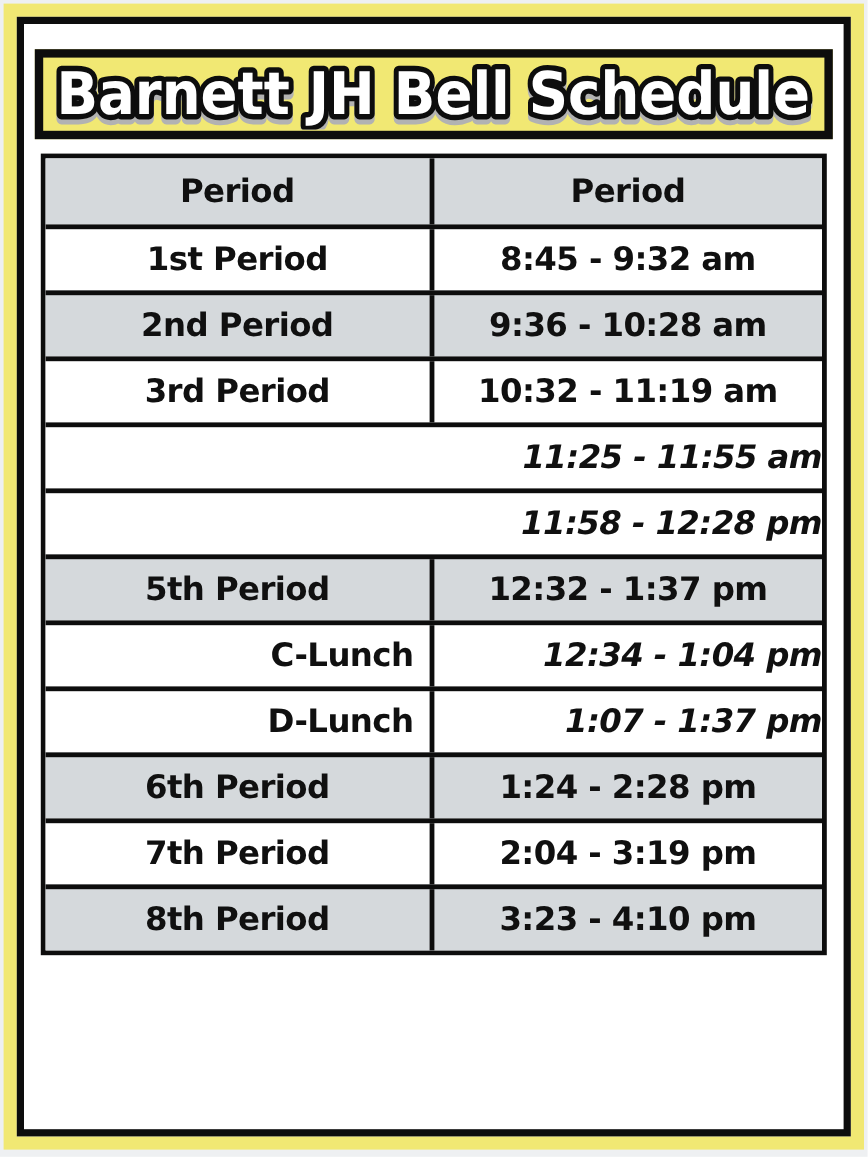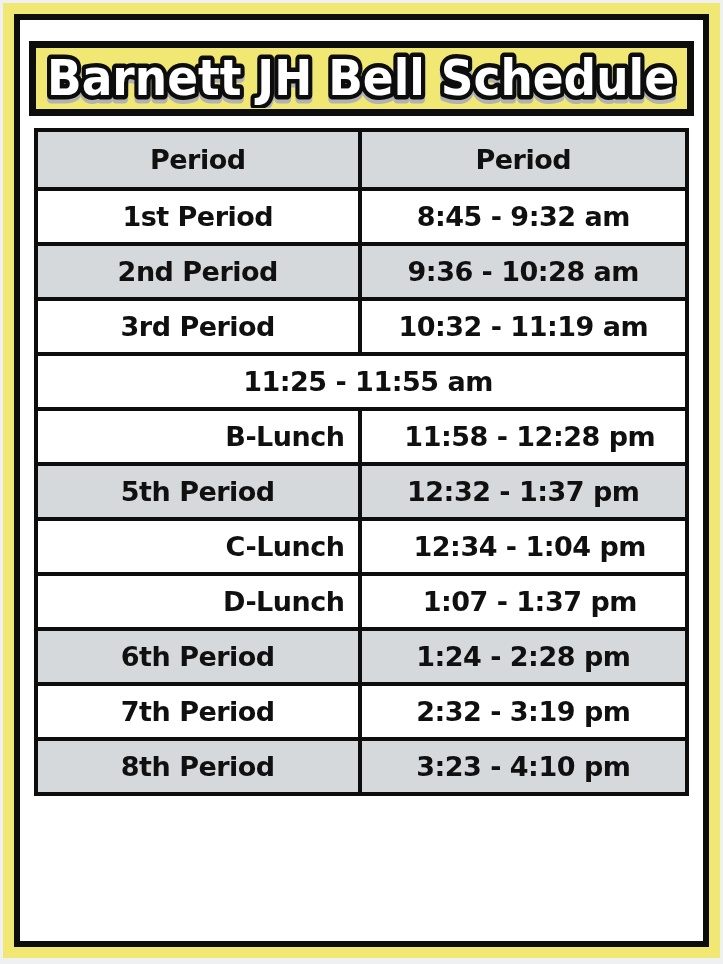--- a/index.html
+++ b/index.html
@@ -70,21 +70,21 @@
     justify-content: center;
     font-size: 27px;
     font-weight: bold;
     letter-spacing: -0.5px;
     color: var(--text-black);
     white-space: nowrap;
     overflow: hidden;
   }
   .t-cell.left { border-right: 4px solid var(--border-black); }
   .t-row.lunch .t-cell.left  { justify-content: flex-end;  padding-right: 13px; }
-  .t-row.lunch .t-cell.right { justify-content: center; padding-left: 13px; }
+  .t-row.lunch .t-cell.right { justify-content: flex-end; padding-left: 13px; font-style: italic; }
 </style>
 </head>
 <body>
 
 <div class="frame">
   <div class="card">
 
     <div class="banner">
       <svg width="645" height="58" viewBox="0 0 645 58">
         <text class="title-shadow" x="322" y="49" text-anchor="middle" font-size="49" textLength="628" lengthAdjust="spacingAndGlyphs">Barnett JH Bell Schedule</text>
@@ -131,23 +131,20 @@
       </div>
 
 
       <div class="t-row lunch">
         <div class="t-cell right">
             <span>11:25 - 11:55 am</span>
           </div>
       </div>
 
       <div class="t-row lunch">
-        <div class="t-cell left">
-            <span>B-Lunch</span>
-          </div>
         <div class="t-cell right">
             <span>11:58 - 12:28 pm</span>
           </div>
       </div>
 
       <div class="t-row gray">
         <div class="t-cell left">
             <span>5th Period</span>
           </div>
         <div class="t-cell right">
@@ -180,21 +177,21 @@
         <div class="t-cell right">
             <span>1:24 - 2:28 pm</span>
           </div>
       </div>
 
       <div class="t-row">
         <div class="t-cell left">
             <span>7th Period</span>
           </div>
         <div class="t-cell right">
-            <span>2:32 - 3:19 pm</span>
+            <span>2:04 - 3:19 pm</span>
           </div>
       </div>
 
       <div class="t-row gray">
         <div class="t-cell left">
             <span>8th Period</span>
           </div>
         <div class="t-cell right">
             <span>3:23 - 4:10 pm</span>
           </div>

